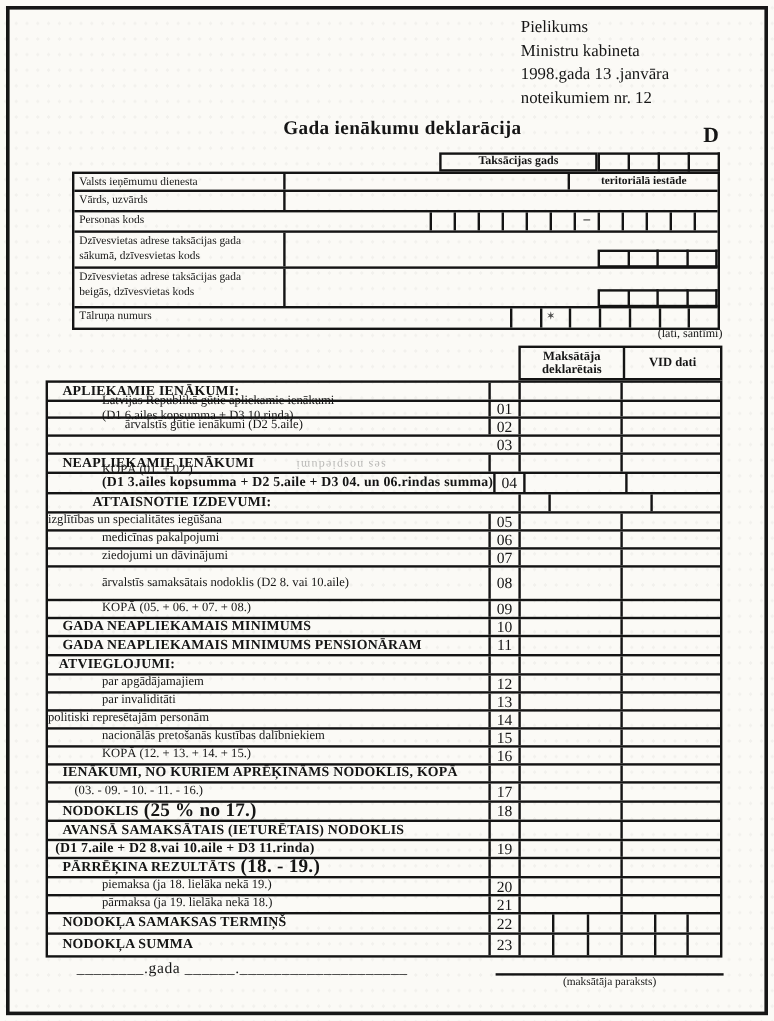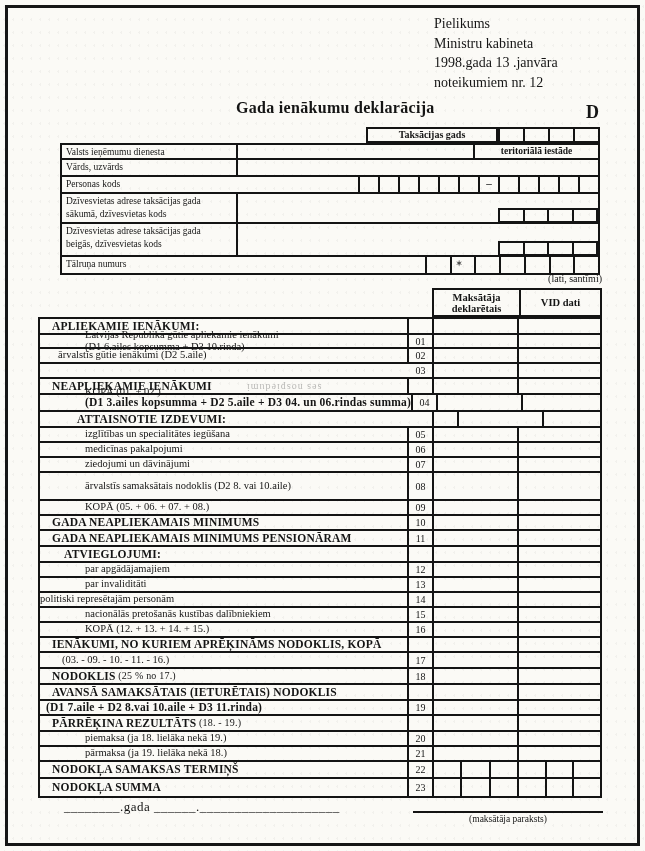--- a/index.html
+++ b/index.html
@@ -50,25 +50,25 @@
                display:flex; background:transparent; }
   .mth-cell { flex:0 0 85px; font-size:10.5px; font-weight:bold; text-align:center;
               display:flex; align-items:center; justify-content:center; line-height:11px; padding:0 2px; }
   .mth-cell:last-child { flex:1; border-left:2px solid #141414; }
   .mt-body { position:absolute; left:0; top:29px; width:564px; border:2px solid #141414; }
   .mtr { display:flex; border-bottom:2px solid #141414; }
   .mtr:last-child { border-bottom:none; }
   .mtl { flex:0 0 369px; border-right:2px solid #141414; font-size:10.5px;
          display:flex; flex-direction:column; justify-content:center; line-height:12.5px; }
   .mtl.b { font-weight:bold; font-size:11.5px; letter-spacing:.2px; }
-  .mtl .note { font-weight:normal; font-size:10px; }
+  .mtl .note { font-weight:bold; font-size:16px; }
   .lline { display:flex; align-items:center; white-space:nowrap; }
   .bleed { margin-left:34px; opacity:.4; transform:rotate(180deg); font-size:10px; font-weight:normal;
            letter-spacing:1px; color:#555; filter:blur(.3px); }
-  .mtn { flex:0 0 25px; border-right:2px solid #141414; font-size:10px; text-align:left;
+  .mtn { flex:0 0 25px; border-right:2px solid #141414; font-size:13px; text-align:left;
          display:flex; align-items:center; justify-content:center; }
   .mtv { flex:0 0 85px; border-right:2px solid #141414; }
   .mtv:last-child { flex:1; border-right:none; }
   .mtv.sub { display:flex; }
   .sc { flex:1; border-right:2px solid #141414; }
   .sc:last-child { border-right:none; }
 
   
   .footer-date { position:absolute; left:64px; top:799px; font-size:13px; letter-spacing:.5px; }
   .sig { position:absolute; left:413px; top:811px; width:190px; border-top:2px solid #141414;
@@ -195,21 +195,21 @@
             <div class="lline">
               <span>Latvijas Republikā gūtie apliekamie ienākumi</span>
             </div>
             <div class="lline">(D1 6.ailes kopsumma + D3 10.rinda)</div>
           </div>
           <div class="mtn">01</div>
           <div class="mtv"></div>
           <div class="mtv"></div>
         </div>
         <div class="mtr" style="height: 15px;">
-          <div class="mtl" style="padding-left: 18px;">
+          <div class="mtl" style="padding-left: 64px;">
             <div class="lline">
               <span>ārvalstīs gūtie ienākumi (D2 5.aile)</span>
             </div>
           </div>
           <div class="mtn">02</div>
           <div class="mtv"></div>
           <div class="mtv"></div>
         </div>
         <div class="mtr" style="height: 15px;">
           <div class="mtl" style="padding-left: 45px; margin-top: 28px;">
@@ -246,21 +246,21 @@
           <div class="mtl b" style="padding-left: 12px;">
             <div class="lline">
               <span>ATTAISNOTIE IZDEVUMI:</span>
             </div>
           </div>
           <div class="mtn"></div>
           <div class="mtv"></div>
           <div class="mtv"></div>
         </div>
         <div class="mtr" style="height: 15px;">
-          <div class="mtl" style="padding-left: 45px;">
+          <div class="mtl" style="">
             <div class="lline">
               <span>izglītības un specialitātes iegūšana</span>
             </div>
           </div>
           <div class="mtn">05</div>
           <div class="mtv"></div>
           <div class="mtv"></div>
         </div>
         <div class="mtr" style="height: 15px;">
           <div class="mtl" style="padding-left: 45px;">
@@ -316,21 +316,21 @@
           <div class="mtl b" style="padding-left: 12px;">
             <div class="lline">
               <span>GADA NEAPLIEKAMAIS MINIMUMS PENSIONĀRAM</span>
             </div>
           </div>
           <div class="mtn">11</div>
           <div class="mtv"></div>
           <div class="mtv"></div>
         </div>
         <div class="mtr" style="height: 16px;">
-          <div class="mtl b" style="padding-left: 24px;">
+          <div class="mtl b" style="padding-left: 9px;">
             <div class="lline">
               <span>ATVIEGLOJUMI:</span>
             </div>
           </div>
           <div class="mtn"></div>
           <div class="mtv"></div>
           <div class="mtv"></div>
         </div>
         <div class="mtr" style="height: 15px;">
           <div class="mtl" style="padding-left: 45px;">

